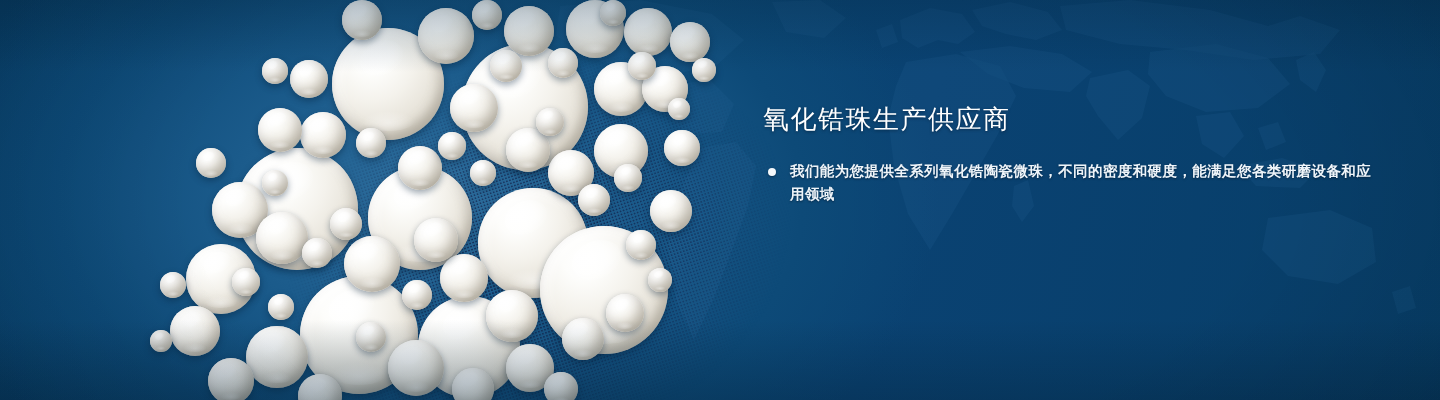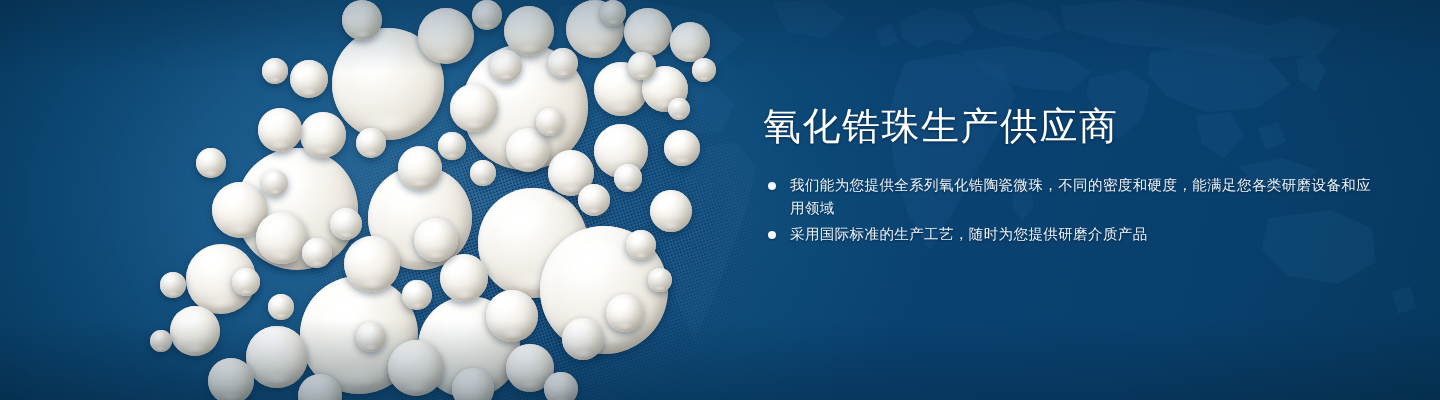--- a/index.html
+++ b/index.html
@@ -86,40 +86,41 @@
   }
 
   
   .content {
     position:absolute;
     left:763px; top:104px;
     width:620px;
   }
   .headline {
     color:#ffffff;
-    font-size:38px;
+    font-size:26px;
     line-height:1.18;
     letter-spacing:1.5px;
     font-weight:400;
     text-shadow:0 1px 3px rgba(0,20,40,.55);
     white-space:nowrap;
   }
   .points {
     list-style:none;
     margin-top:25px;
   }
   .point {
     position:relative;
     padding-left:27px;
     color:#eef4f9;
     font-size:14.5px;
     line-height:23px;
     letter-spacing:.4px;
     margin-bottom:3px;
     text-shadow:0 1px 2px rgba(0,18,36,.55);
+    font-weight:bold;
   }
   .dot {
     position:absolute;
     left:5px; top:8px;
     width:8px; height:8px;
     border-radius:50%;
     background:#f4f8fb;
     box-shadow:0 1px 2px rgba(0,20,40,.5);
   }
 </style>
@@ -250,20 +251,16 @@
   <div class="vignette"></div>
 
   <div class="content">
     <h1 class="headline">氧化锆珠生产供应商</h1>
 
     <ul class="points">
       <li class="point">
         <span class="dot"></span>
         <span>我们能为您提供全系列氧化锆陶瓷微珠，不同的密度和硬度，能满足您各类研磨设备和应用领域</span>
       </li>
-      <li class="point">
-        <span class="dot"></span>
-        <span>采用国际标准的生产工艺，随时为您提供研磨介质产品</span>
-      </li>
     </ul>
   </div>
 
 </div>
 
 </body></html>

